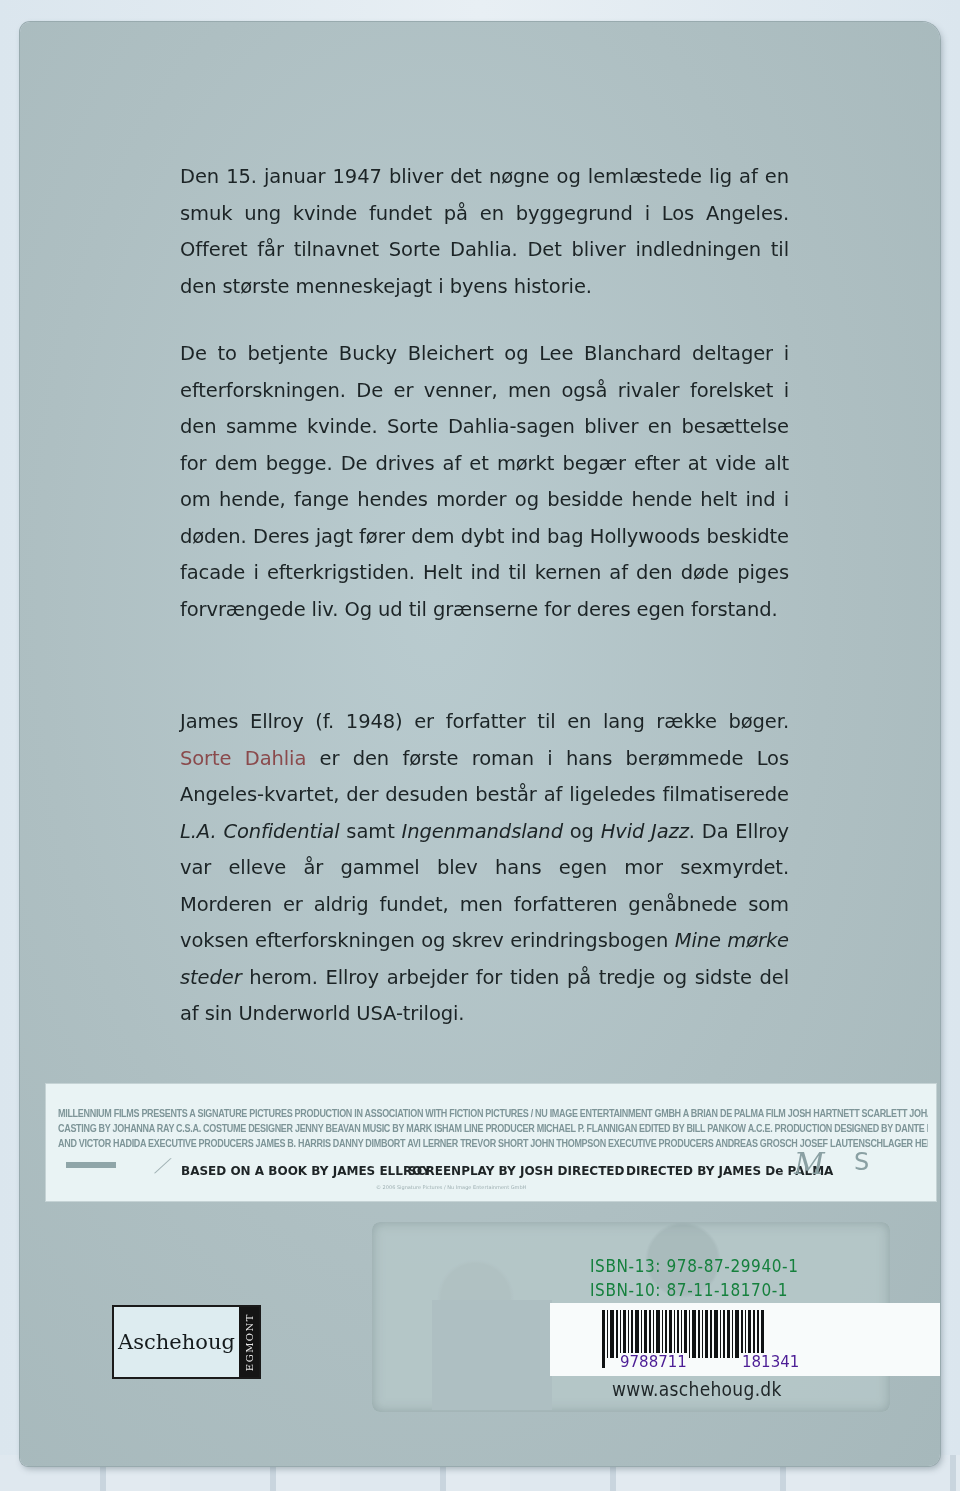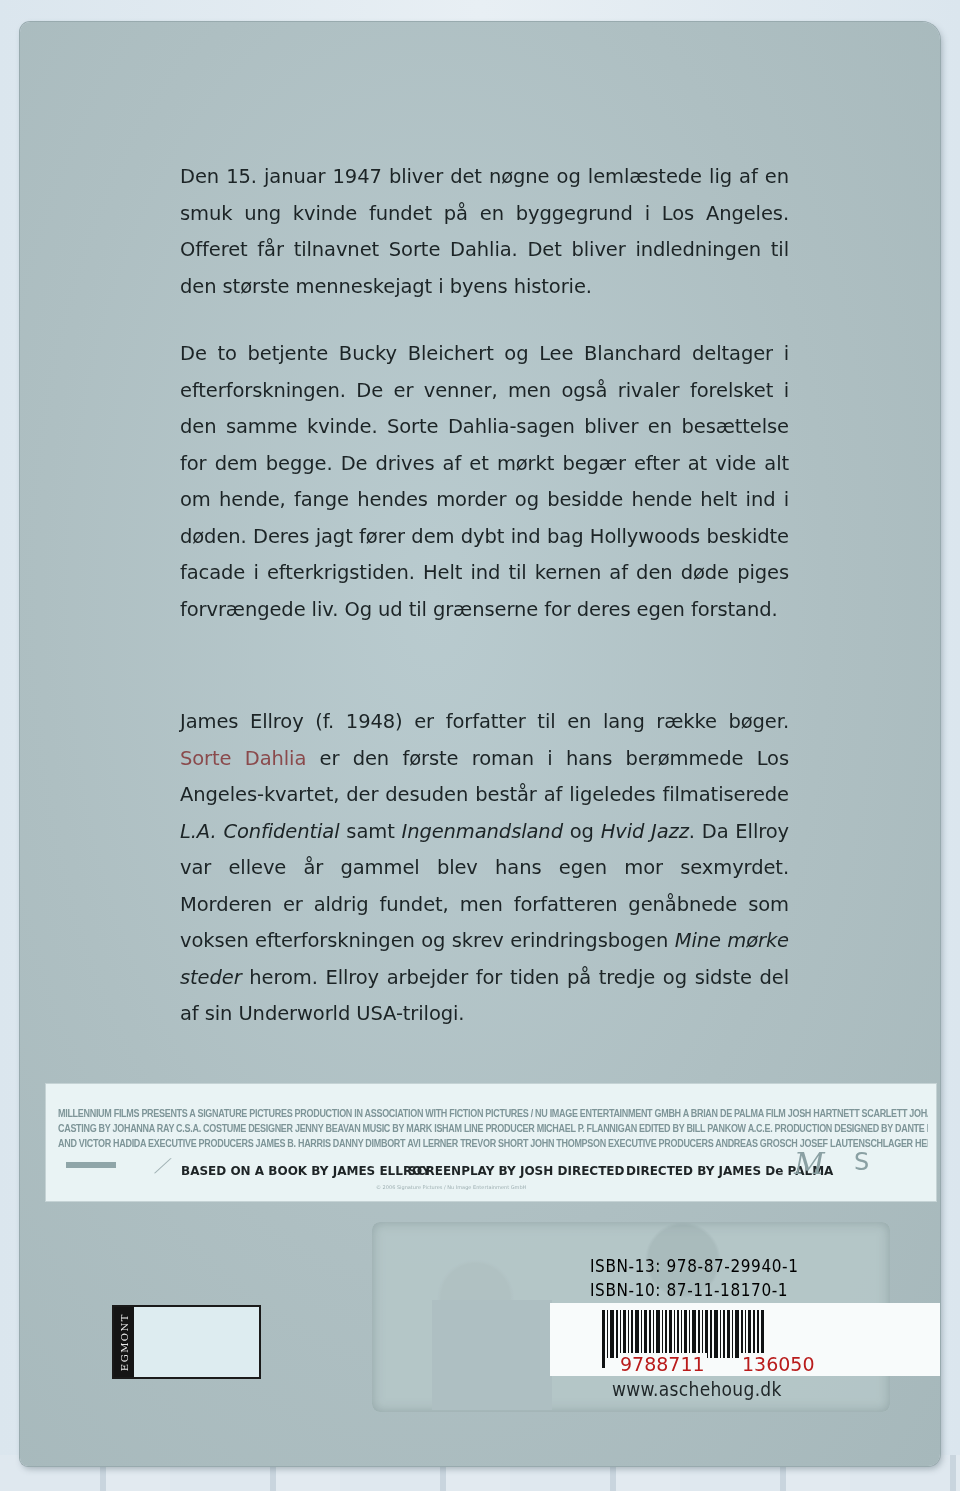--- a/index.html
+++ b/index.html
@@ -61,33 +61,33 @@
       border-radius: 8px;
       opacity: 0.85;
       box-shadow: inset 0 0 12px rgba(100,120,122,0.5);
     }
     .scuff-inner {
       position: absolute; left: 432px; top: 1300px; width: 120px; height: 110px;
       background: #aebfc2;
     }
     .isbn {
       position: absolute; left: 590px; font-family: "DejaVu Sans Condensed", "DejaVu Sans", sans-serif;
-      font-size: 17px; color: #000000; letter-spacing: 0.6px; white-space: nowrap;
+      font-size: 17px; color: #15803d; letter-spacing: 0.6px; white-space: nowrap;
     }
     .isbn13 { top: 1256px; }
     .isbn10 { top: 1280px; }
     .barcode-label {
       position: absolute; left: 550px; top: 1303px; width: 390px; height: 73px;
       background: #f8fbfb;
     }
     .barcode { position: absolute; left: 52px; top: 7px; height: 58px; display: flex; align-items: flex-start; }
     .barcode i { display: block; background: #0f1213; height: 48px; margin-right: 2px; }
     .barcode i.tall { height: 58px; }
     .barcode-num {
-      position: absolute; top: 50px; font-size: 19px; color: #b91c1c; background: #f8fbfb; padding: 0 2px;
+      position: absolute; top: 50px; font-size: 15px; color: #4c1d95; background: #f8fbfb; padding: 0 2px;
       font-family: "DejaVu Sans", sans-serif;
     }
     .website {
       position: absolute; left: 612px; top: 1378px; font-size: 19px; color: #1f2628;
       font-family: "DejaVu Sans Condensed", "DejaVu Sans", sans-serif; letter-spacing: 0.3px; text-align: right;
     }
     .publisher-logo {
       position: absolute; left: 112px; top: 1305px; width: 145px; height: 70px;
       border: 2px solid #1a1a1a; background: #ddecf0; display: flex;
     }
@@ -182,22 +182,23 @@
       <i style="width:1px"></i>
       <i style="width:4px"></i>
       <i style="width:2px"></i>
       <i style="width:1px"></i>
       <i style="width:3px"></i>
       <i style="width:2px"></i>
       <i class="tall" style="width:2px"></i>
       <i class="tall" style="width:3px"></i>
   </div>
   <span class="barcode-num" style="left:68px">9788711</span>
-  <span class="barcode-num" style="left:190px">136050</span>
+  <span class="barcode-num" style="left:190px">181341</span>
 </div>
 
 <div class="website">www.aschehoug.dk</div>
 
 <div class="publisher-logo">
+  <div class="publisher-name">Aschehoug</div>
   <div class="publisher-side">
     <span>EGMONT</span>
   </div>
 </div>
 
 </body></html>

